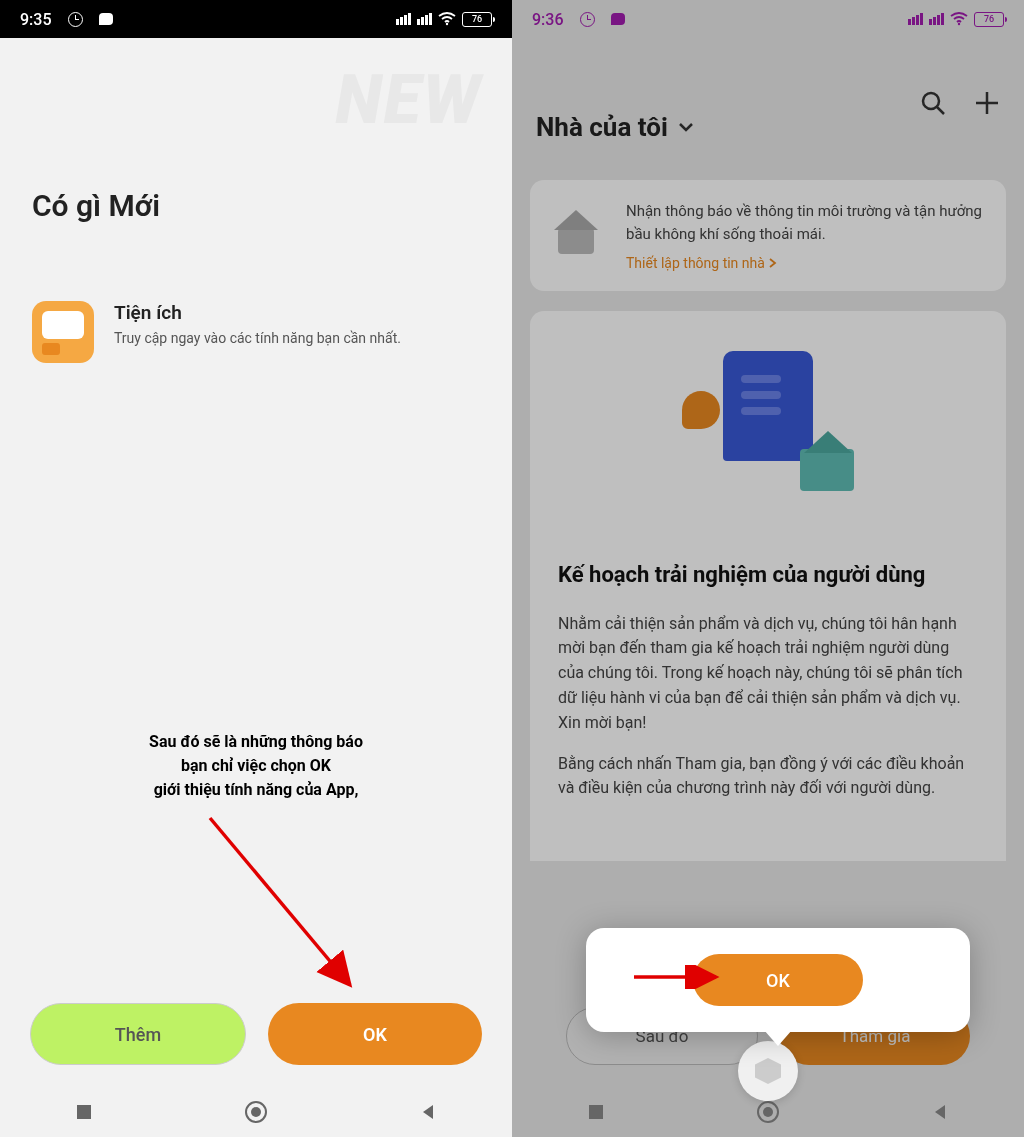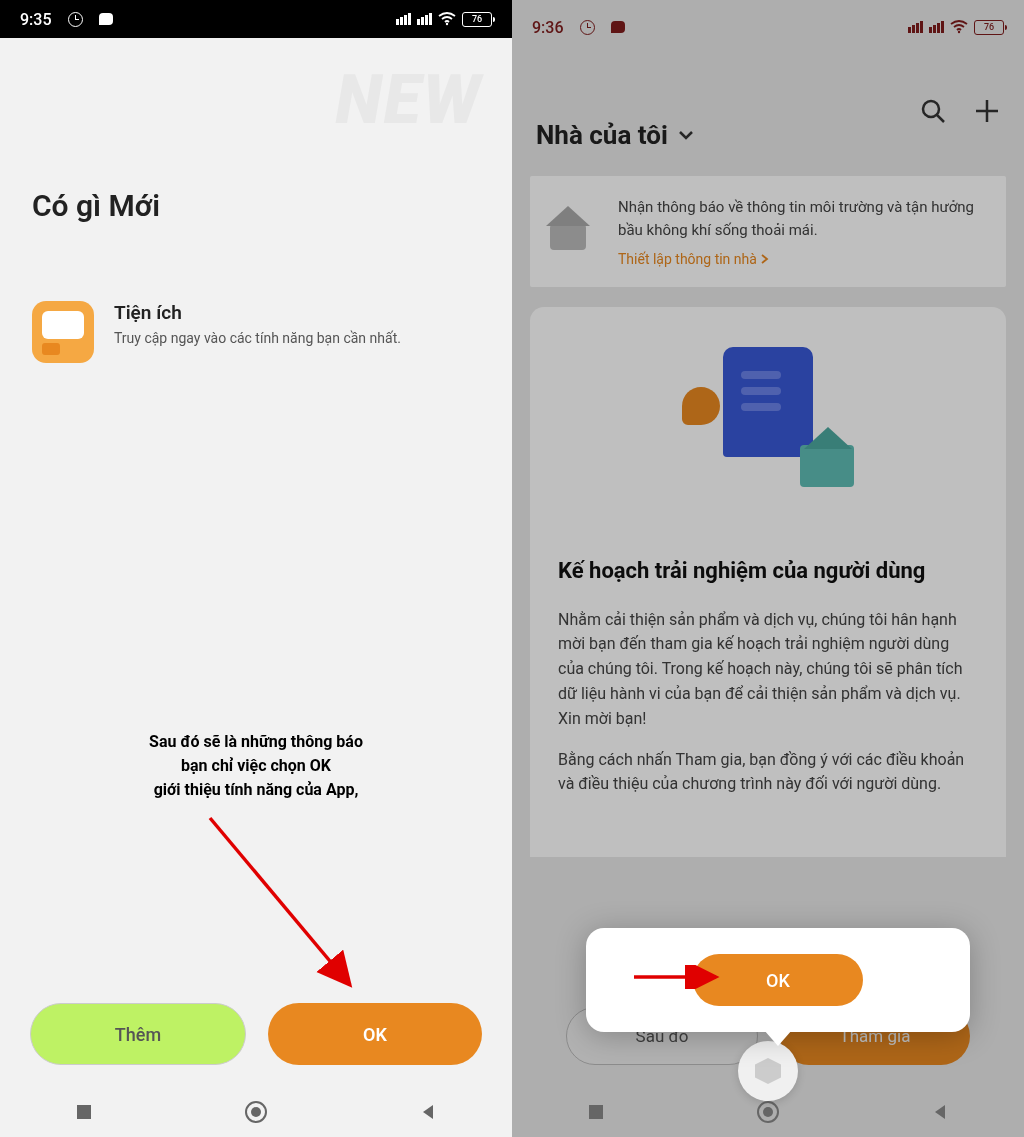--- a/index.html
+++ b/index.html
@@ -4,21 +4,21 @@
 <style>
 *{margin:0;padding:0;box-sizing:border-box;font-family:-apple-system,BlinkMacSystemFont,'Segoe UI',Roboto,sans-serif;}
 body{width:1024px;height:1137px;display:flex;background:#999;}
 .phone{width:512px;height:1137px;position:relative;overflow:hidden;}
 .phone-left{background:#f2f2f2;}
 .phone-right{background:#e8e8e8;}
 .status-bar{height:38px;display:flex;align-items:center;justify-content:space-between;padding:0 20px;font-size:16px;font-weight:500;}
 .status-left{display:flex;align-items:center;gap:16px;}
 .status-right{display:flex;align-items:center;gap:6px;}
 .phone-left .status-bar{background:#000;color:#fff;}
-.phone-right .status-bar{background:transparent;color:#7f1d1d;margin-top:8px;}
+.phone-right .status-bar{background:transparent;color:#a21caf;}
 .signal-bars{display:flex;gap:1px;align-items:flex-end;}
 .bar{width:3px;background:currentColor;}
 .bar:nth-child(1){height:6px;}.bar:nth-child(2){height:8px;}.bar:nth-child(3){height:10px;}.bar:nth-child(4){height:12px;}
 .battery-icon{border:1.5px solid currentColor;border-radius:3px;width:30px;height:15px;position:relative;display:flex;align-items:center;justify-content:center;font-size:9px;}
 .battery-icon::after{content:'';position:absolute;right:-4px;top:4px;width:2px;height:5px;background:currentColor;border-radius:0 2px 2px 0;}
 .new-watermark{position:absolute;top:60px;right:30px;font-size:68px;font-weight:900;font-style:italic;color:#e8e8e8;letter-spacing:2px;}
 .whats-new-title{font-size:30px;font-weight:600;color:#222;margin:150px 0 0 32px;}
 .feature-item{display:flex;gap:20px;padding:0 32px;margin-top:78px;}
 .feature-icon{width:62px;height:62px;background:#f5a843;border-radius:14px;position:relative;flex-shrink:0;}
 .feature-icon::before{content:'';position:absolute;top:10px;left:10px;right:10px;height:28px;background:#fff;border-radius:6px;}
@@ -31,21 +31,21 @@
 .btn{flex:1;height:62px;border-radius:40px;display:flex;align-items:center;justify-content:center;font-size:18px;font-weight:500;cursor:pointer;}
 .btn-outline{border:1.5px solid #ccc;color:#555;background:#bef264;}
 .btn-primary{background:#e88820;color:#fff;font-weight:600;border:none;}
 .nav-bar{position:absolute;bottom:0;left:0;right:0;height:50px;display:flex;align-items:center;justify-content:space-around;background:transparent;}
 .nav-icon{color:#666;}
 .right-overlay{position:absolute;inset:0;background:rgba(0,0,0,0.25);z-index:5;}
 .right-content{position:relative;z-index:1;}
 .home-header{display:flex;align-items:center;justify-content:space-between;padding:26px 24px 18px;}
 .home-title{font-size:26px;font-weight:700;color:#222;display:flex;align-items:center;gap:10px;margin-top:48px;}
 .header-icons{display:flex;gap:28px;}
-.info-card{margin:8px 18px;background:#fff;border-radius:2px;padding:20px 14px;display:flex;gap:18px;}
+.info-card{margin:20px 18px;background:#fff;border-radius:14px;padding:20px 22px;display:flex;gap:18px;}
 .house-icon{width:56px;height:48px;position:relative;flex-shrink:0;margin-top:6px;}
 .house-icon::before{content:'';position:absolute;bottom:0;left:6px;width:36px;height:26px;background:#bbb;border-radius:4px;}
 .house-icon::after{content:'';position:absolute;top:4px;left:2px;width:0;height:0;border-left:22px solid transparent;border-right:22px solid transparent;border-bottom:20px solid #aaa;}
 .info-text{flex:1;font-size:15px;color:#444;line-height:1.5;}
 .info-link{color:#e88820;font-size:14px;margin-top:10px;display:flex;align-items:center;gap:4px;}
 .illustration-card{margin:20px 18px 0;background:#fff;border-radius:14px 14px 0 0;padding:30px 0;display:flex;align-items:center;justify-content:center;position:relative;height:220px;}
 .illus-shape1{position:absolute;top:40px;left:50%;transform:translateX(-50%);width:90px;height:110px;background:#3858d6;border-radius:10px 10px 4px 4px;}
 .illus-shape1::before{content:'';position:absolute;top:24px;left:18px;width:40px;height:8px;background:#6a82e8;border-radius:4px;}
 .illus-shape1::after{content:'';position:absolute;top:40px;left:18px;width:40px;height:8px;background:#6a82e8;border-radius:4px;box-shadow:0 16px 0 #6a82e8;}
 .illus-bubble{position:absolute;top:80px;left:32%;width:38px;height:38px;background:#e88820;border-radius:50% 50% 50% 6px;}
@@ -231,21 +231,21 @@
 
     <div class="illustration-card">
       <div class="illus-shape1"></div>
       <div class="illus-bubble"></div>
       <div class="illus-house"></div>
     </div>
 
     <div class="plan-section">
       <h2 class="plan-title">Kế hoạch trải nghiệm của người dùng</h2>
       <p class="plan-text">Nhằm cải thiện sản phẩm và dịch vụ, chúng tôi hân hạnh mời bạn đến tham gia kế hoạch trải nghiệm người dùng của chúng tôi. Trong kế hoạch này, chúng tôi sẽ phân tích dữ liệu hành vi của bạn để cải thiện sản phẩm và dịch vụ. Xin mời bạn!</p>
-      <p class="plan-text" style="margin-top:16px;">Bằng cách nhấn Tham gia, bạn đồng ý với các điều khoản và điều thiệu của chương trình này đối với người dùng.</p>
+      <p class="plan-text" style="margin-top:16px;">Bằng cách nhấn Tham gia, bạn đồng ý với các điều khoản và điều kiện của chương trình này đối với người dùng.</p>
     </div>
   </div>
 
   <div class="right-overlay"></div>
 
   <div class="bottom-buttons-right">
     <div class="btn-outline-r">
         <span>Sau đó</span>
       </div>
     <div class="btn-primary-r">

